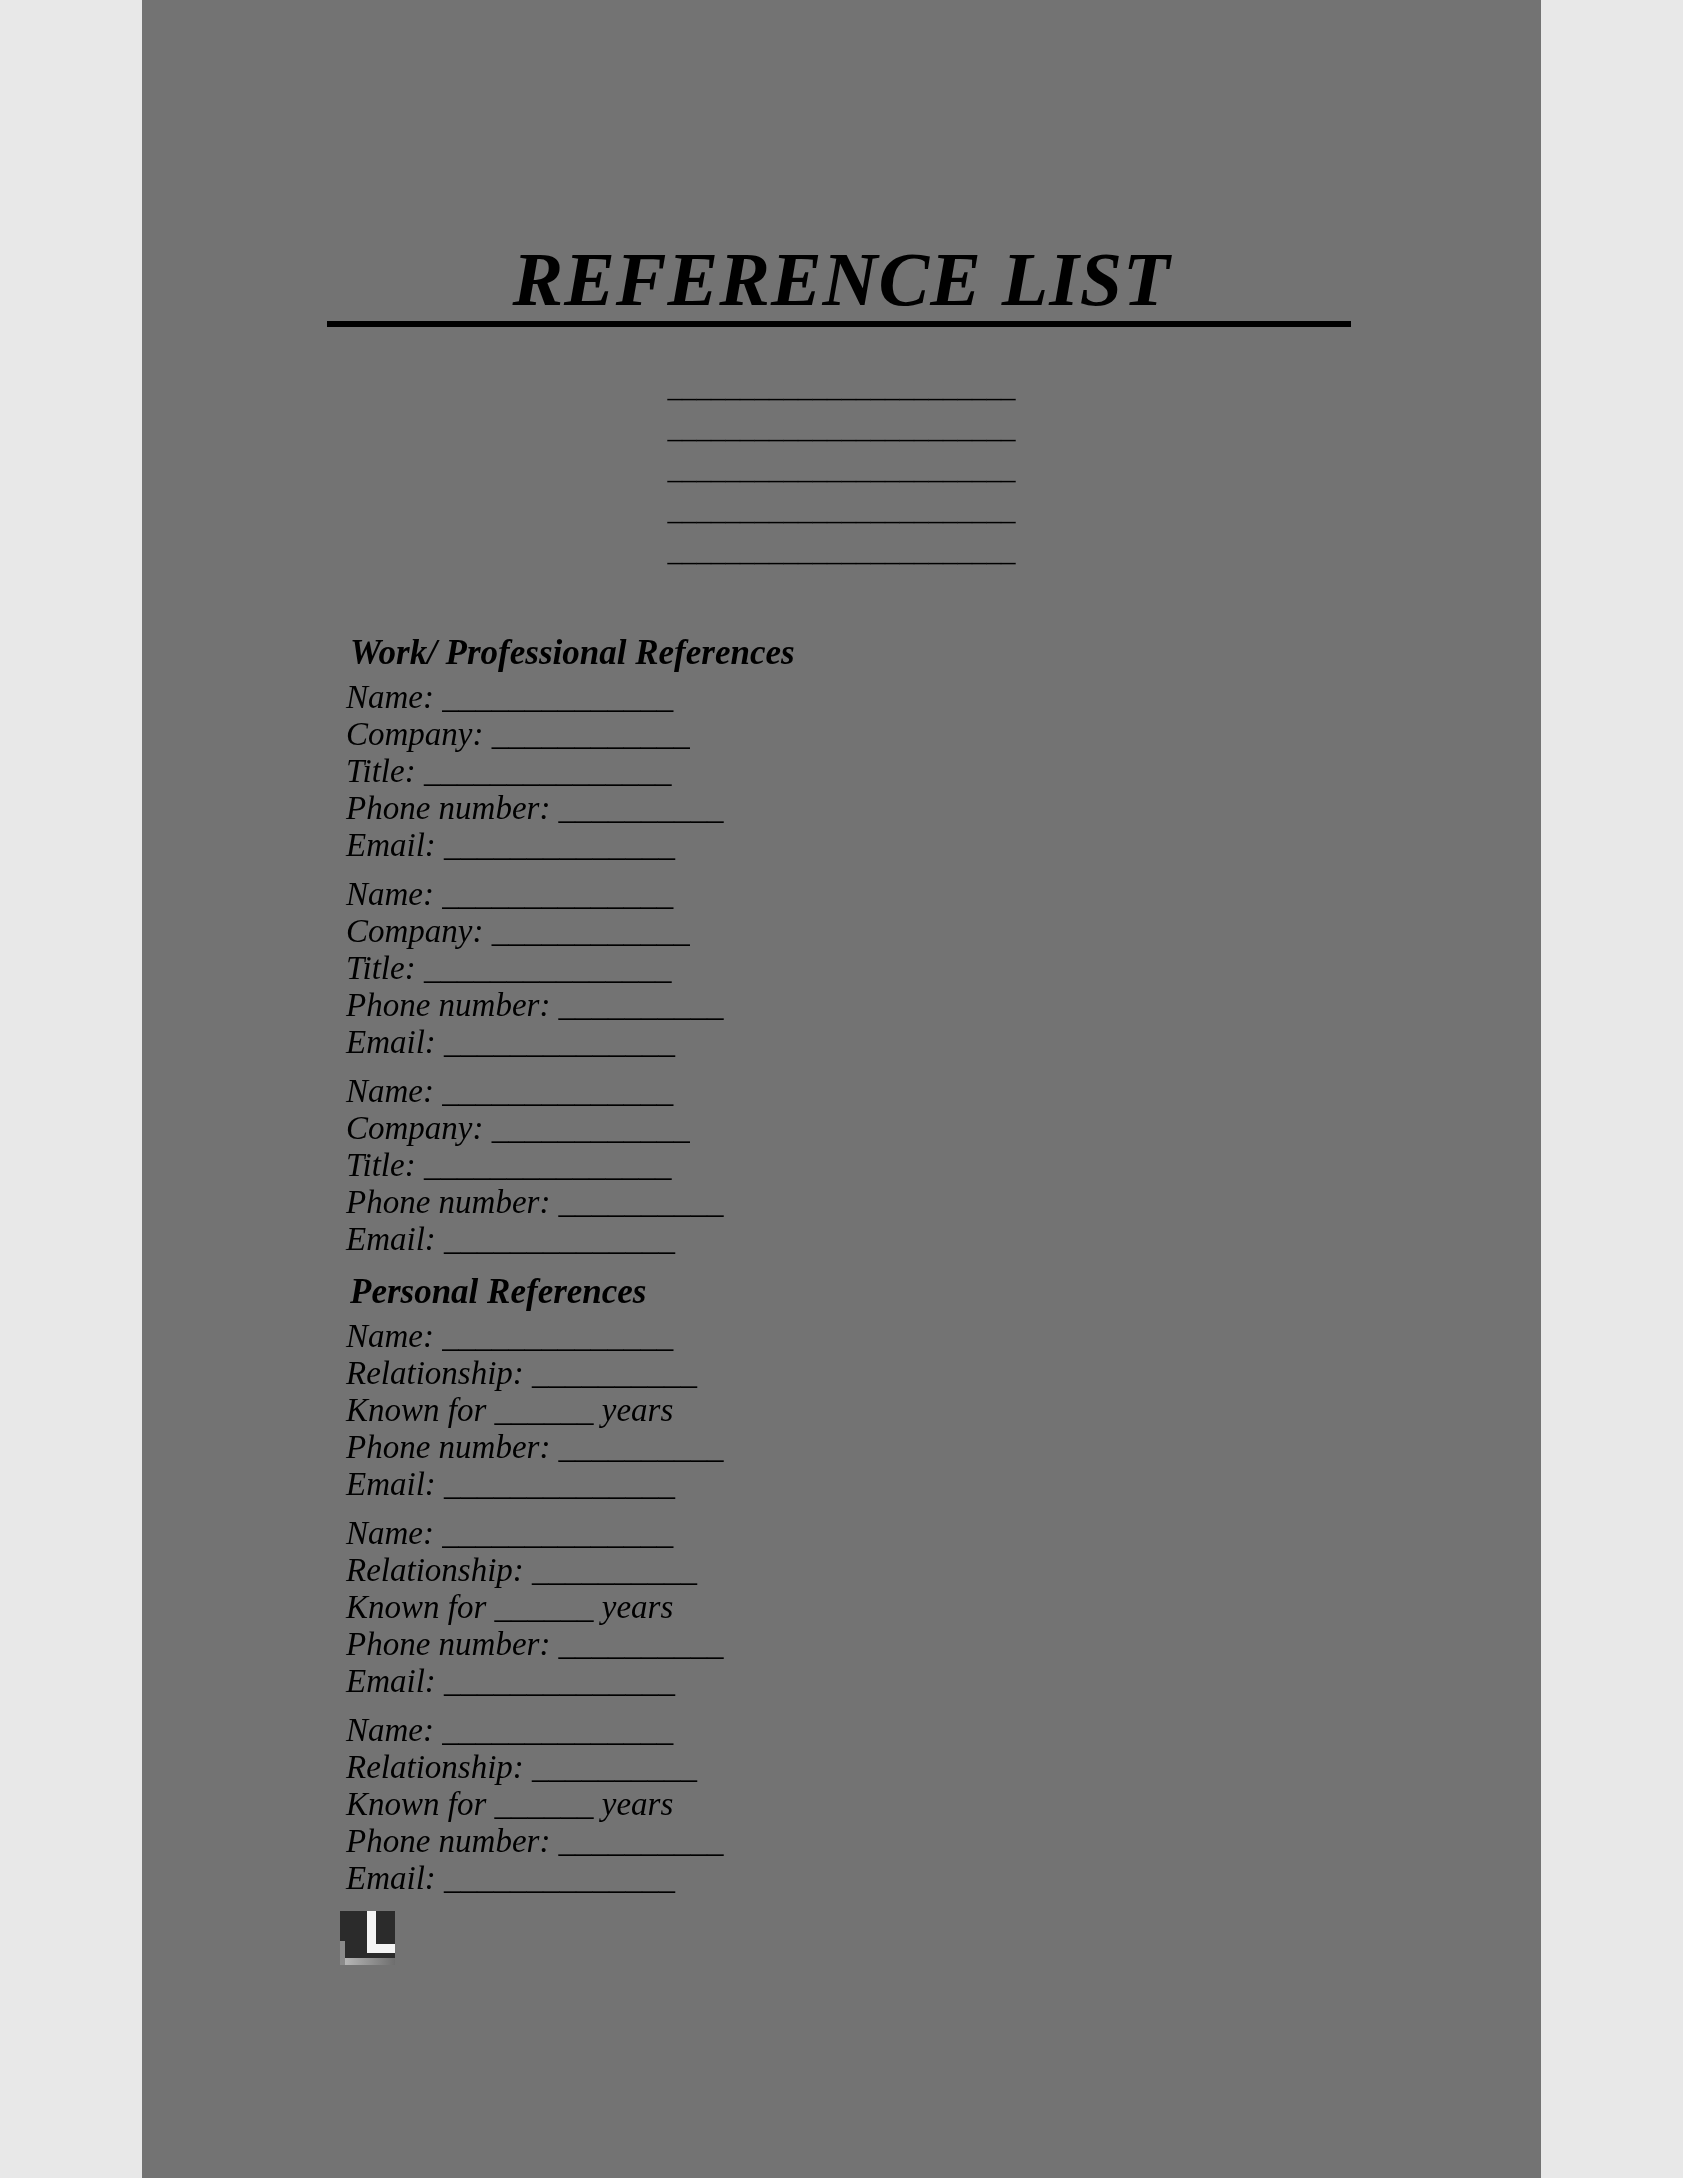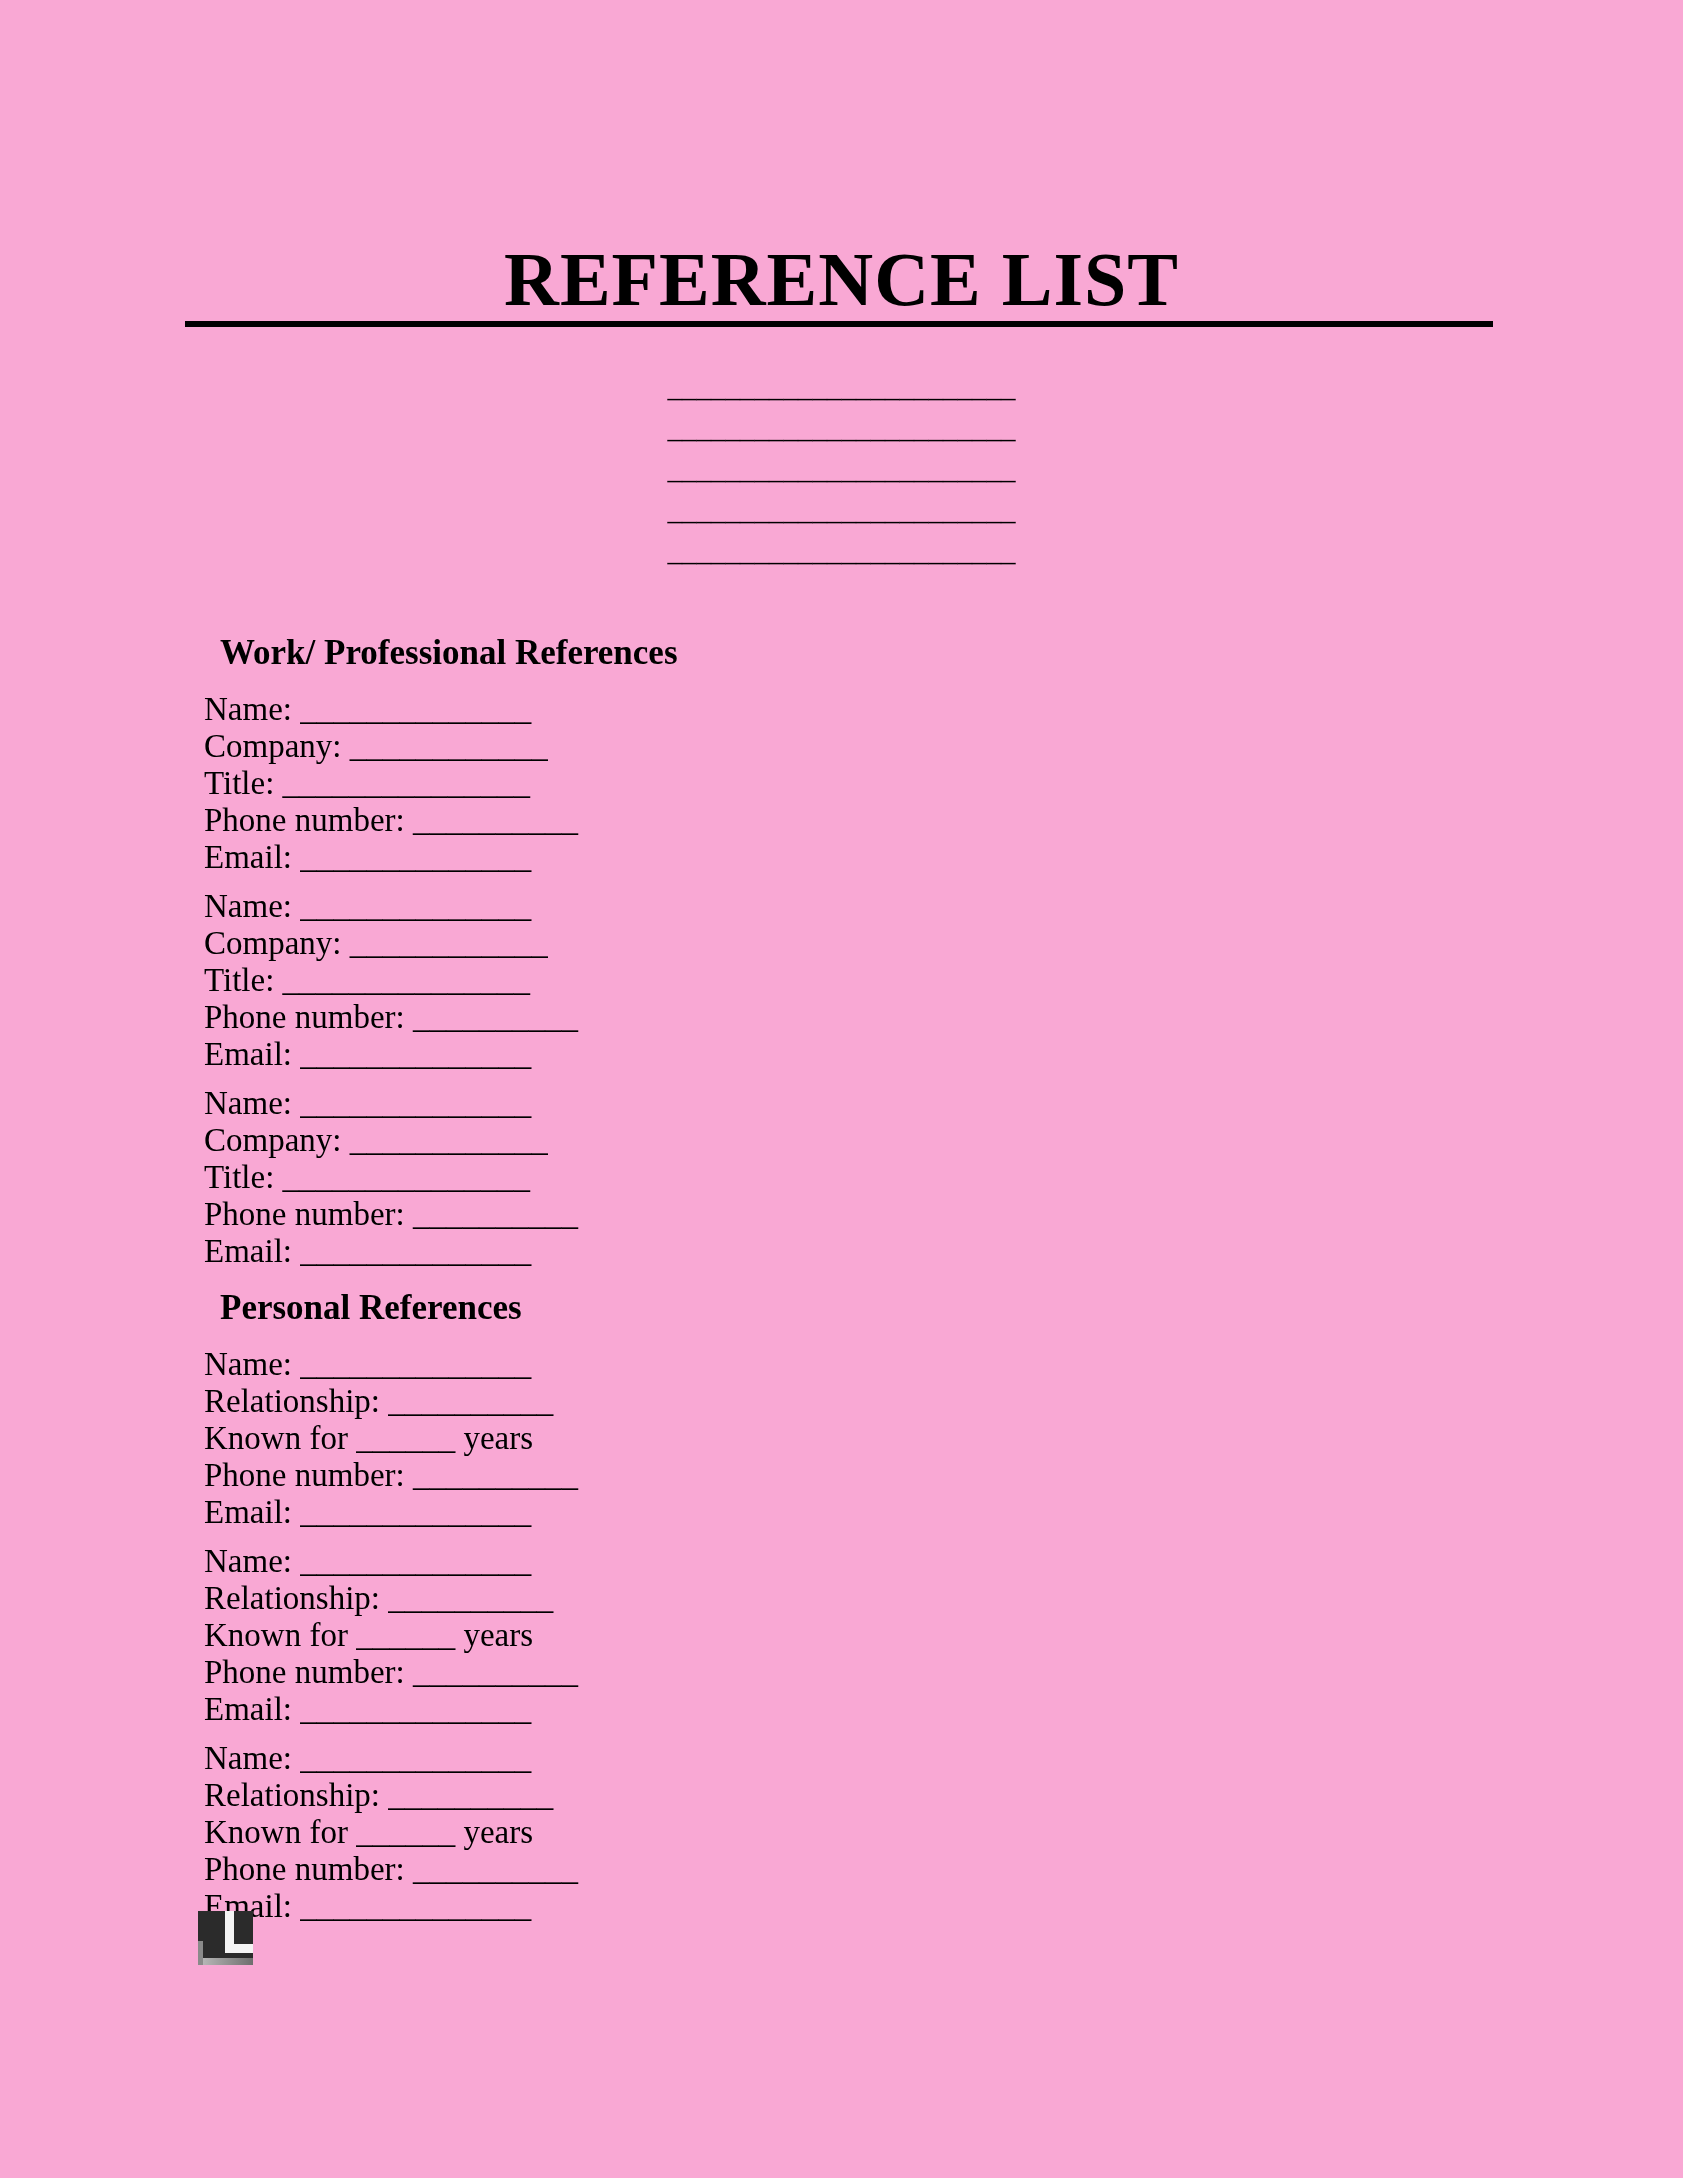--- a/index.html
+++ b/index.html
@@ -1,24 +1,25 @@
 <!DOCTYPE html>
 <html><head>
 <meta charset="utf-8">
 <style>
   html,body{margin:0;padding:0;background:#e8e8e8;}
   .page{
     position:relative;
-    width:1683px;
+    width:1399px;
     height:2178px;
     margin:0 auto;
-    background:#f9a8d4;
+    background:#737373;
     color:#000;
     font-family:"Liberation Serif","DejaVu Serif",serif;
     overflow:hidden;
+    font-style:italic;
   }
   .doc-title{
     margin:0;
     padding-top:240px;
     text-align:center;
     font-size:76px;
     line-height:79px;
     font-weight:bold;
     letter-spacing:1px;
   }
@@ -37,21 +38,21 @@
     white-space:pre;
   }
   .content{
     margin-left:204px;
     margin-top:59px;
     font-size:33px;
     line-height:37px;
     width:693px;
   }
   .section-heading{
-    margin:16px;
+    margin:4px;
     font-size:35px;
     line-height:44px;
     font-weight:bold;
   }
   .ref-block{
     margin:4px 0 12px 0;
   }
   .form-row{
     white-space:pre;
   }

